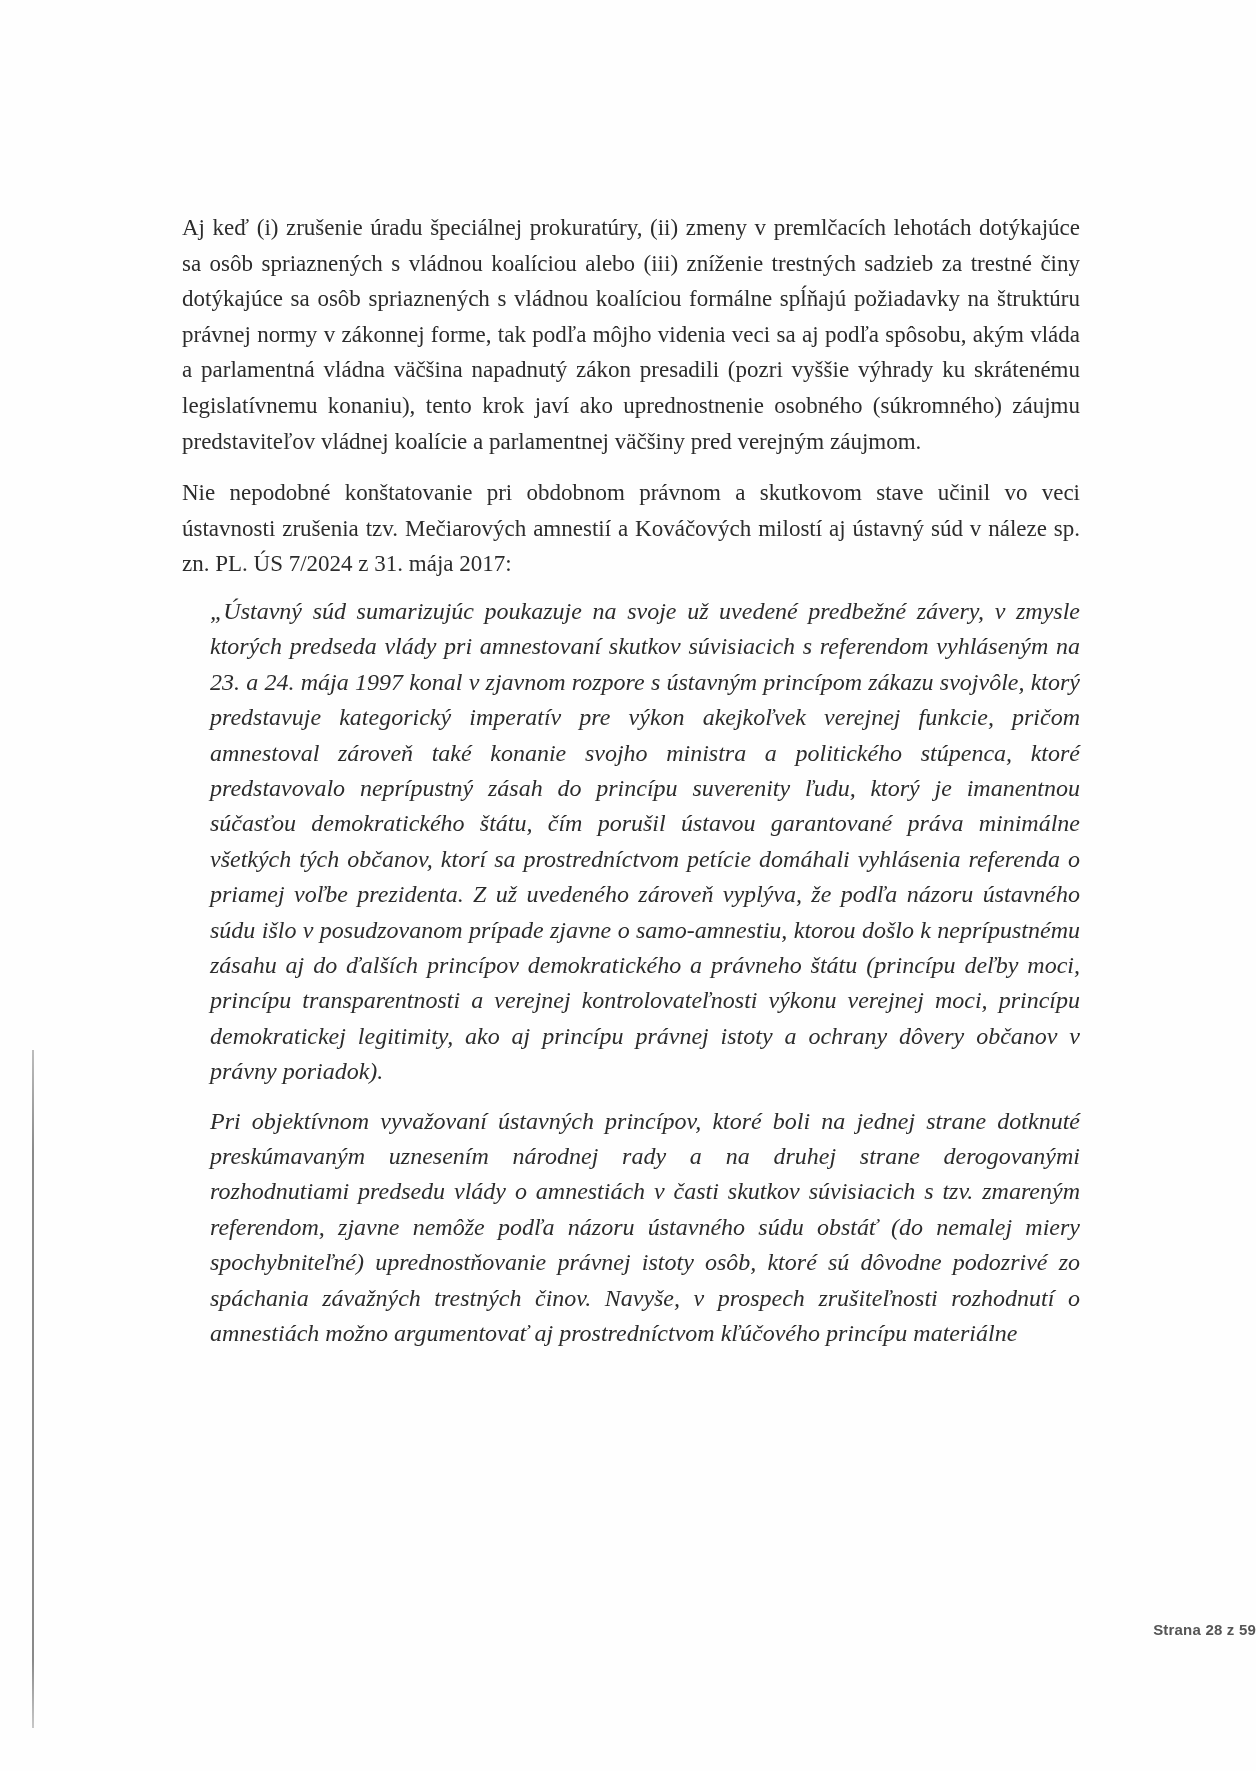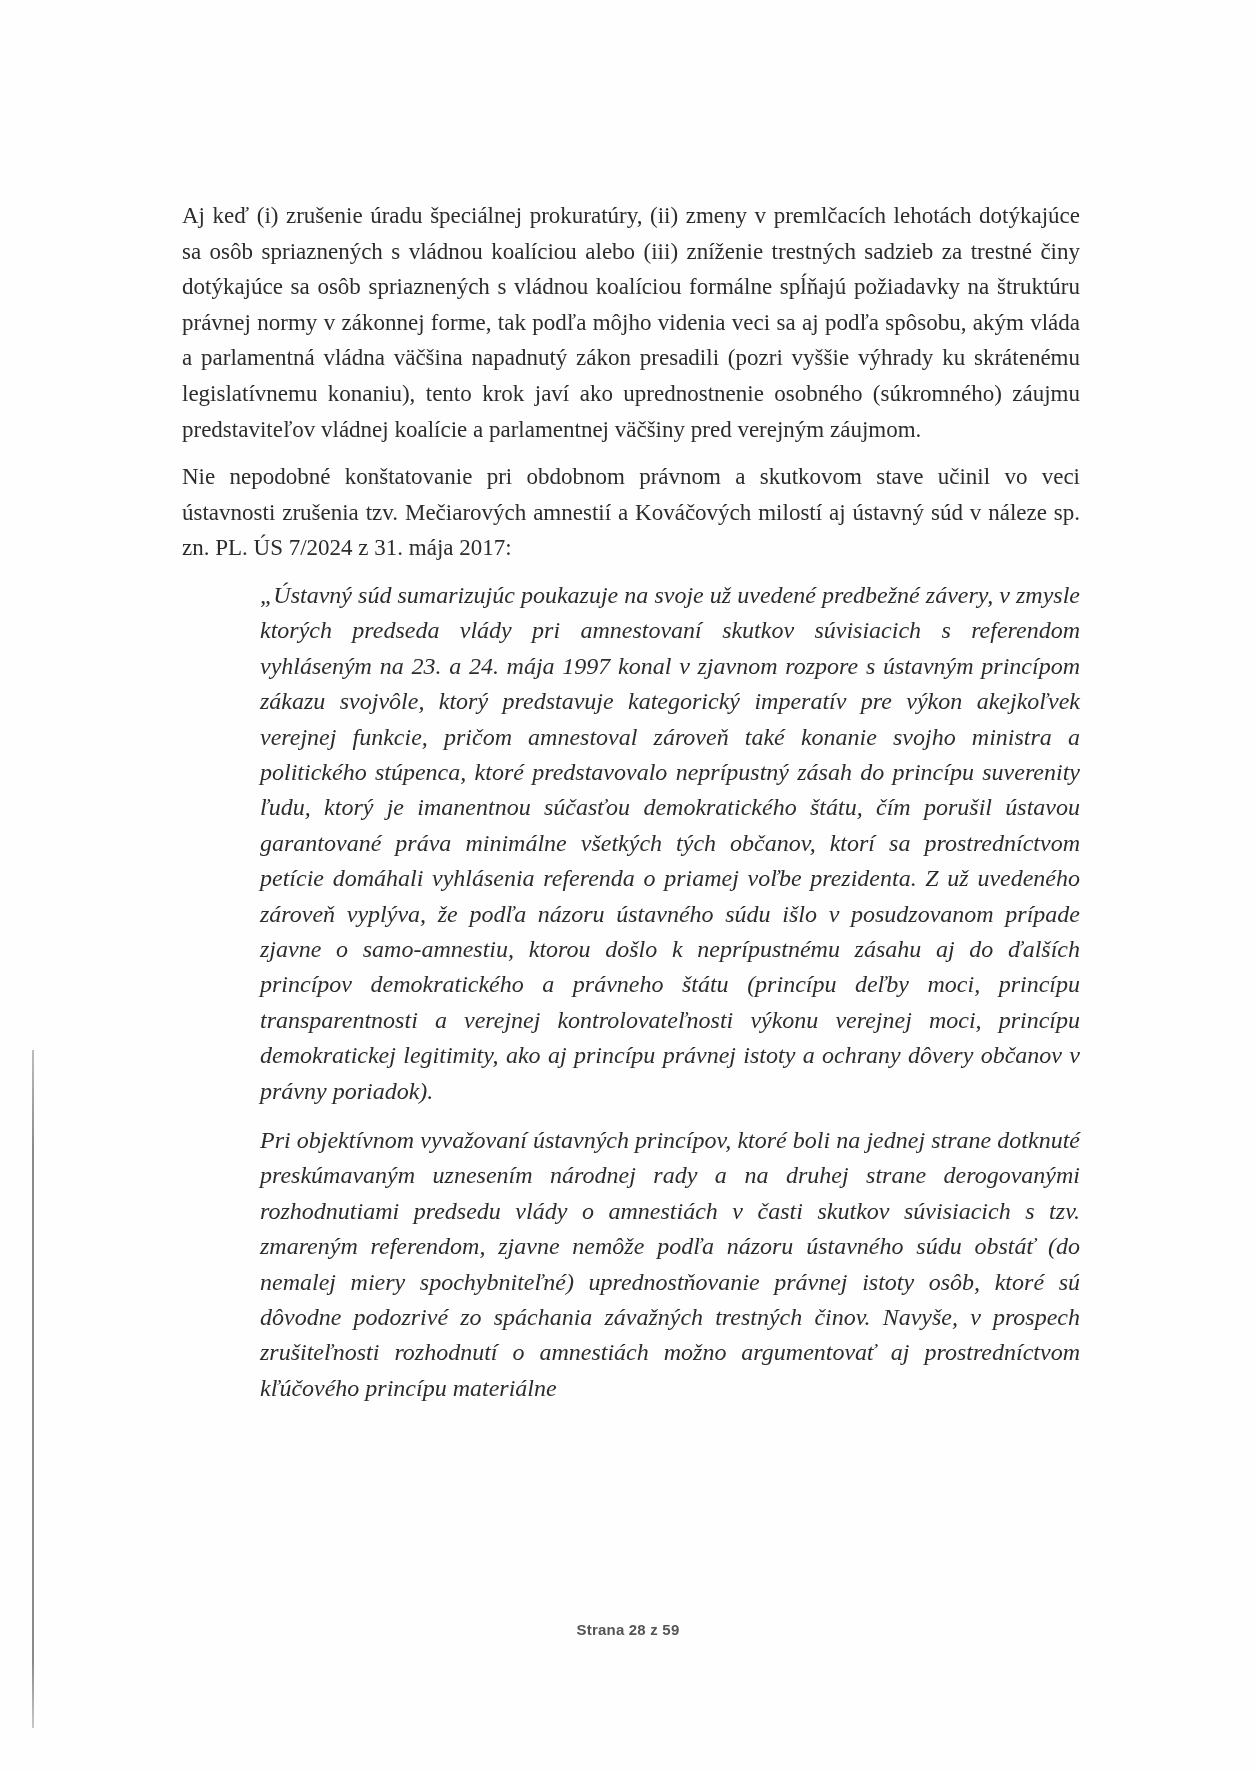--- a/index.html
+++ b/index.html
@@ -12,31 +12,31 @@
   .scan-line {
     position: absolute; left: 32px; top: 1050px; width: 2px; height: 678px;
     background: linear-gradient(#bdbdbd, #8a8a8a 15%, #8a8a8a 90%, #c8c8c8);
   }
   .body-text {
     position: absolute; left: 182px; top: 194px; width: 898px;
     font-family: "Liberation Serif", "DejaVu Serif", serif;
     font-size: 23px; line-height: 35.6px; text-align: justify;
     color: #2c2c2c;
   }
-  .body-text p { margin: 4px 0 12px 0; }
+  .body-text p { margin: 16px 0 12px 0; }
   .quote {
-    margin: 0 0 0 78px;
+    margin: 0 0 0 28px;
     font-style: italic;
     font-family: "Liberation Sans Narrow", "Liberation Serif", serif;
     font-size: 24px; line-height: 35.4px;
   }
   .quote p { margin: 0 0 14px 0; }
   .footer {
     position: absolute; left: 0; width: 1256px; top: 1621px;
-    text-align: center;
+    text-align: right;
     font-family: "Liberation Sans", "DejaVu Sans", sans-serif;
     font-size: 15px; font-weight: bold; color: #555555;
     letter-spacing: 0.2px;
   }
 </style>
 </head>
 <body>
 
 <div class="page">
   <div class="scan-line"></div>

